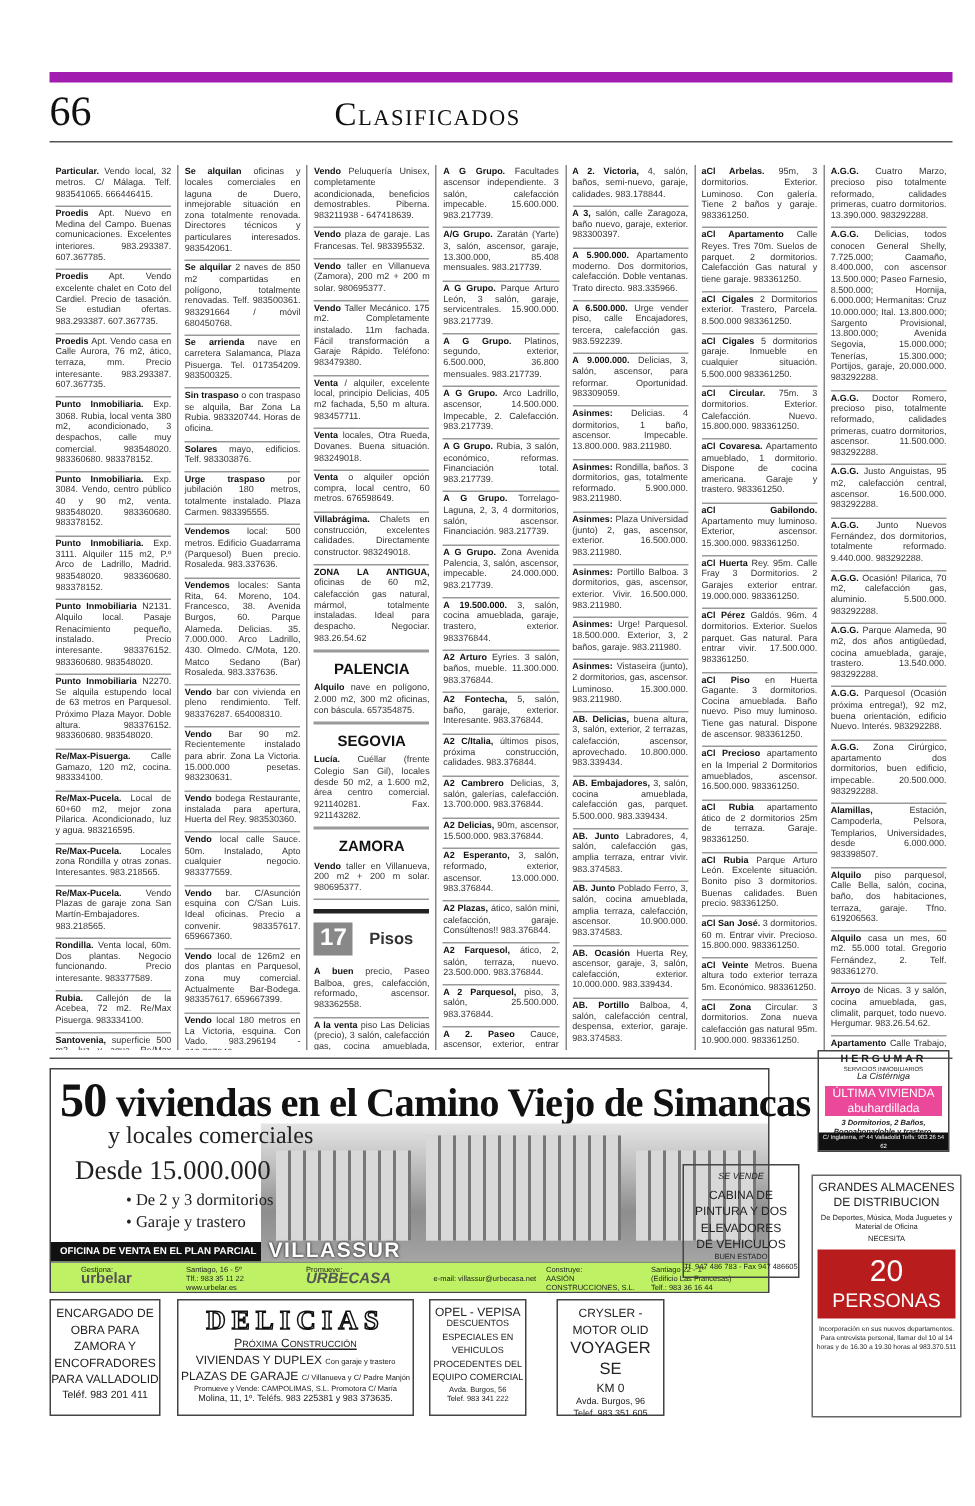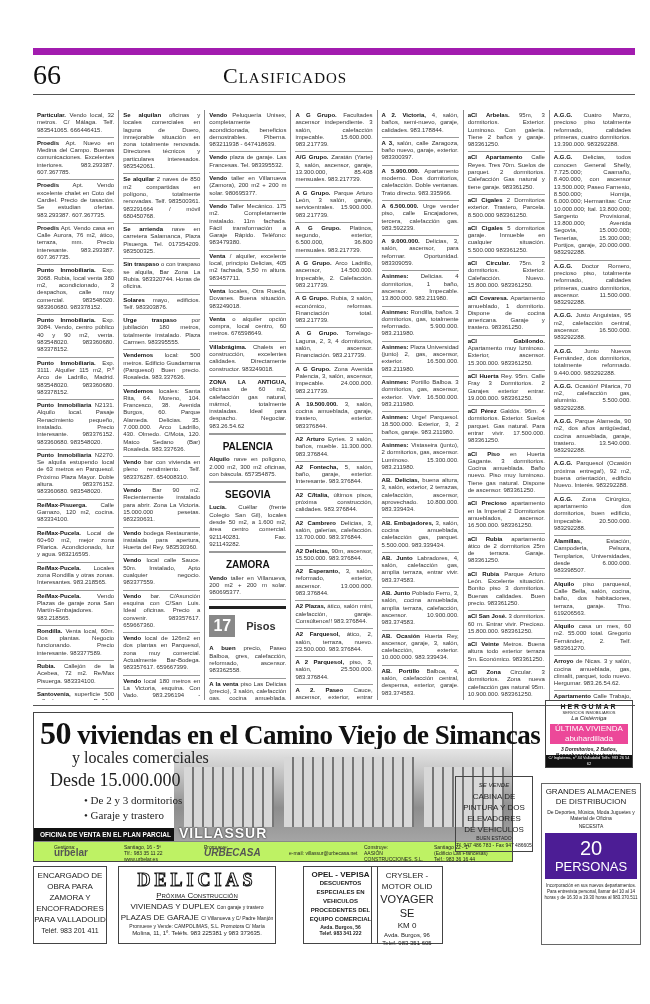--- a/index.html
+++ b/index.html
@@ -31,21 +31,21 @@
   .big-ad .footer { position: absolute; left: 0; bottom: 0; width: 100%; height: 20px; background: #bef264; border-top: 1px solid #888; font-size: 5px; line-height: 6px; margin-top: 21px; }
   .footer .cell { position: absolute; top: 2px; }
   .footer .logo { font-size: 10px; font-weight: bold; color: #555; }
   .hergumar { position: absolute; top: 700px; left: 545px; width: 88px; height: 68px; border: 1px solid #444; text-align: center; font-size: 6px; }
   .hergumar .hg-name { font-weight: bold; letter-spacing: 2px; font-size: 7px; margin-top: 2px; }
   .hergumar .hg-ultima { background: #ec4899; color: #fff; font-weight: normal; font-size: 8px; margin: 3px 4px 0; line-height: 10px; }
   .hergumar .hg-foot { position: absolute; bottom: 0; left: 0; width: 100%; background: #111; color: #fff; font-size: 4px; line-height: 6px; }
   .almacenes { position: absolute; top: 783px; left: 541px; width: 100px; height: 162px; border: 1px solid #666; text-align: center; font-size: 7px; padding-top: 3px; }
   .almacenes .al-title { font-size: 8px; line-height: 10px; }
   .almacenes .al-sub { font-size: 5px; line-height: 6px; margin-top: 2px; }
-  .almacenes .al-box { background: #4c1d95; color: #fff; margin: 4px 3px; padding: 4px 0; }
+  .almacenes .al-box { background: #b91c1c; color: #fff; margin: 4px 3px; padding: 4px 0; }
   .almacenes .al-box .n { font-size: 20px; line-height: 22px; }
   .almacenes .al-box .p { font-size: 13px; line-height: 16px; }
   .almacenes .al-foot { font-size: 4.5px; line-height: 6px; }
   .small-ads { position: absolute; top: 866px; left: 33px; width: 500px; height: 80px; }
   .sad { position: absolute; top: 0; height: 78px; border: 1px solid #444; text-align: center; font-size: 8px; line-height: 11px; padding-top: 3px; }
   .sad .big { font-size: 11px; line-height: 14px; }
   .sad .tiny { font-size: 5px; line-height: 7px; }
   .delicias-title { font-family: Liberation Serif, serif; font-size: 18px; letter-spacing: 4px; font-weight: bold; color: #fff; -webkit-text-stroke: 1px #111; line-height: 20px; }
 </style>
 </head>
@@ -271,21 +271,21 @@
     <div style="font-size:7px;">Teléf. 983 201 411</div>
   </div>
   <div class="sad" style="left:85px;width:158px;">
     <div class="delicias-title">DELICIAS</div>
     <div style="text-decoration:underline;font-variant:small-caps;">Próxima Construcción</div>
     <div><span>VIVIENDAS Y DUPLEX</span> <span class="tiny">Con garaje y trastero</span></div>
     <div><span>PLAZAS DE GARAJE</span> <span class="tiny">C/ Villanueva y C/ Padre Manjón</span></div>
     <div class="tiny">Promueve y Vende: CAMPOLIMAS, S.L. Promotora C/ María</div>
     <div style="font-size:6px;line-height:7px;">Molina, 11, 1º. Teléfs. 983 225381 y 983 373635.</div>
   </div>
-  <div class="sad" style="left:270px;width:75px;font-size:6px;line-height:9px;font-weight:bold;">
+  <div class="sad" style="left:253px;width:65px;font-size:6px;line-height:9px;">
     <div style="font-size:8px;">OPEL - VEPISA</div>
     <div>DESCUENTOS</div>
     <div>ESPECIALES EN</div>
     <div>VEHICULOS</div>
     <div>PROCEDENTES DEL</div>
     <div>EQUIPO COMERCIAL</div>
     <div style="font-size:5px;line-height:6px;">Avda. Burgos, 56</div>
     <div style="font-size:5px;line-height:6px;">Telef. 983 341 222</div>
   </div>
   <div class="sad" style="left:338px;width:72px;">

